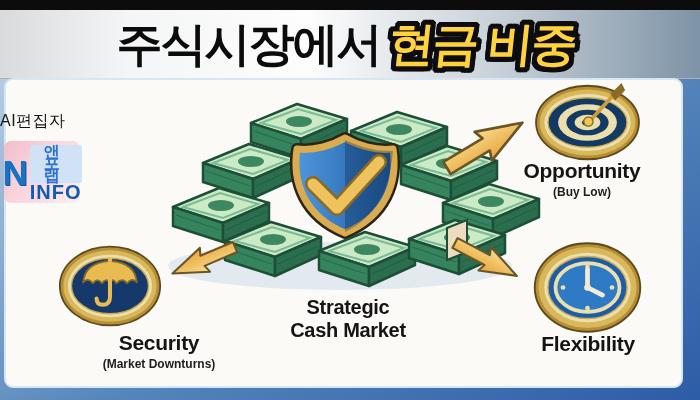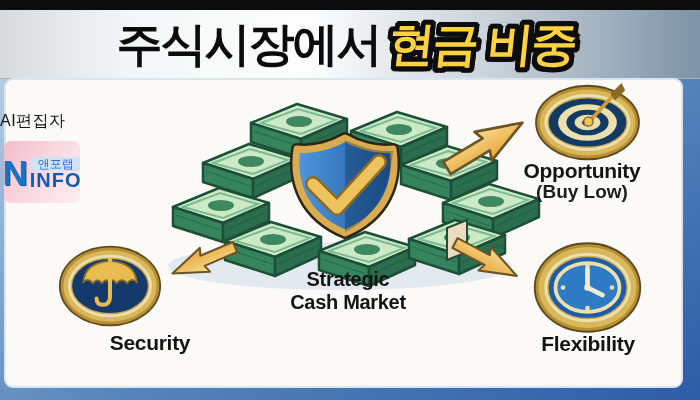--- a/index.html
+++ b/index.html
@@ -35,37 +35,37 @@
   }
   
   .editor-label{position:absolute;left:0;top:111px;font-size:16px;color:#151515;letter-spacing:0.5px;}
   .logo-card{
     position:absolute;left:4px;top:141px;width:76px;height:62px;border-radius:7px;
     background:linear-gradient(125deg,#f3bcc9 0%,#f9d6de 45%,#fdeef0 100%);
     display:flex;align-items:center;justify-content:center;gap:2px;
   }
   .logo-n{font-size:35px;font-weight:900;color:#1574c6;line-height:1;text-shadow:1px 1px 0 #0d57a0;}
   .logo-right{display:flex;flex-direction:column;align-items:center;gap:1px;}
-  .logo-pill{background:#cfe2f6;border-radius:3px;padding:1px 6px;font-size:12px;font-weight:400;color:#2f6fd0;line-height:12px;}
+  .logo-pill{background:#cfe2f6;border-radius:3px;padding:1px 14px;font-size:16px;font-weight:700;color:#2f6fd0;line-height:12px;}
   .logo-info{font-size:20px;font-weight:900;color:#0d5cb6;letter-spacing:1px;line-height:16px;}
   
   .pile-svg{position:absolute;left:155px;top:82px;}
   
   .badge{position:absolute;}
   .badge-security{left:56px;top:243px;}
   .badge-opportunity{left:532px;top:83px;}
   .badge-flexibility{left:531px;top:240px;}
   
   .node-text{position:absolute;width:220px;text-align:center;color:#141414;}
   .node-label{font-size:21px;font-weight:800;line-height:22px;letter-spacing:-0.3px;}
-  .node-sub{font-size:19px;font-weight:600;line-height:20px;color:#1d1d1d;}
-  .nt-center{left:238px;top:268px;}
+  .node-sub{font-size:12px;font-weight:600;line-height:20px;color:#1d1d1d;}
+  .nt-center{left:238px;top:296px;}
   .nt-center .node-label{font-size:20px;line-height:23px;}
   .nt-opportunity{left:472px;top:160px;}
-  .nt-security{left:8px;top:332px;padding-left:32px;}
+  .nt-security{left:17px;top:332px;padding-left:32px;}
   .nt-flexibility{left:478px;top:333px;}
 </style>
 </head>
 <body>
 
 <div id="stage">
 
   <div class="top-strip"></div>
 
   <div class="title-band">
@@ -180,19 +180,20 @@
     <div class="node-label">Cash Market</div>
   </div>
 
   <div class="node-text nt-opportunity">
     <div class="node-label">Opportunity</div>
     <div class="node-sub">(Buy Low)</div>
   </div>
 
   <div class="node-text nt-security">
     <div class="node-label">Security</div>
+    <div class="node-sub">(Market Downturns)</div>
   </div>
 
   <div class="node-text nt-flexibility">
     <div class="node-label">Flexibility</div>
   </div>
 
 </div>
 
 </body></html>

